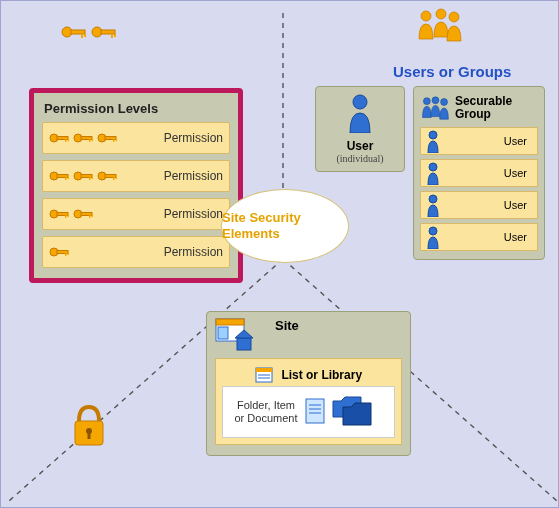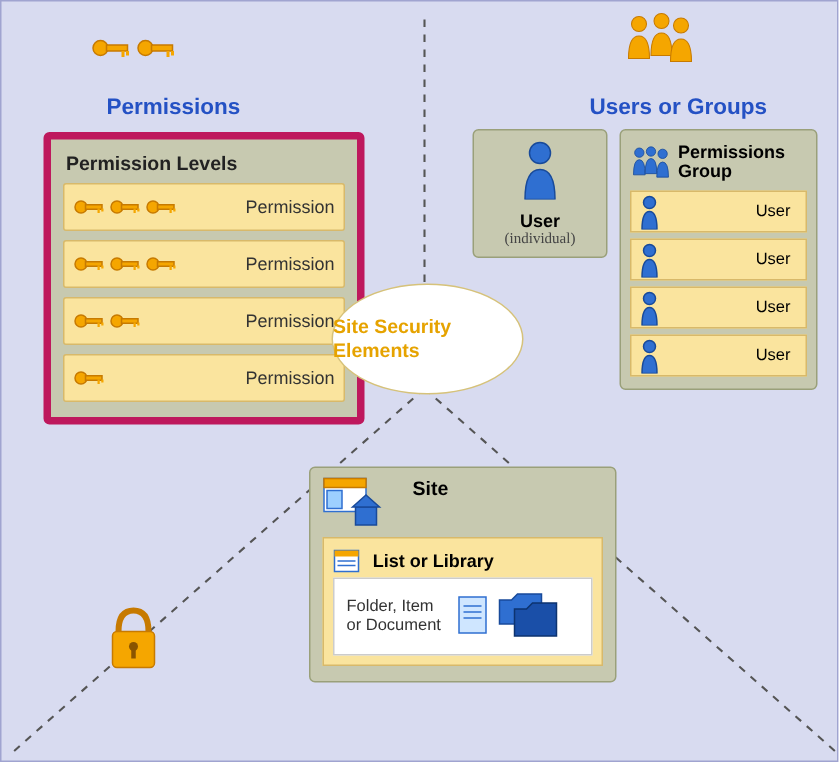--- a/index.html
+++ b/index.html
@@ -89,20 +89,21 @@
     border: 1px solid #9aa07a;
     border-radius: 4px;
     padding: 6px 8px 10px 8px;
   }
   .site-head { display: flex; align-items: flex-start; gap: 20px; margin-bottom: 6px; }
   .site-head .st { font-weight: bold; font-size: 13px; }
   .lib-box {
     background: #fae49e;
     border: 1px solid #d8b96a;
     padding: 6px;
+    text-align: center;
   }
   .lib-box .lt { font-weight: bold; font-size: 12px; margin-left: 4px; margin-bottom: 4px; display:inline-block; }
   .doc-box {
     background: #fff;
     border: 1px solid #ccc;
     padding: 8px;
     display: flex;
     align-items: center;
     gap: 3px;
   }
@@ -161,21 +162,20 @@
         <circle cx="10" cy="9" r="5"></circle>
           <path d="M3 32 Q3 17 10 17 Q17 17 17 32 Z"></path>
         <circle cx="25" cy="7" r="5"></circle>
           <path d="M18 30 Q18 15 25 15 Q32 15 32 30 Z"></path>
         <circle cx="38" cy="10" r="5"></circle>
           <path d="M31 34 Q31 19 38 19 Q45 19 45 34 Z"></path>
       </g>
     </svg>
   </div>
 
-  <div class="section-title" style="left:70px; top:62px;">Permissions</div>
   <div class="section-title" style="left:392px; top:62px;">Users or Groups</div>
 
   <div class="perm-panel">
     <div class="panel-title">Permission Levels</div>
     <div class="perm-row">
       <span class="keys-cell">
         <svg class="key-icon" viewBox="0 0 22 14">
             <circle cx="5" cy="7" r="4" fill="#f5a600" stroke="#c77a00"></circle>
             <rect x="8" y="5.5" width="11" height="3" fill="#f5a600" stroke="#c77a00"></rect>
             <rect x="16" y="8" width="1.5" height="3" fill="#f5a600"></rect>
@@ -263,21 +263,21 @@
       <svg width="36" height="30" viewBox="0 0 36 30">
         <g fill="#2f6fd1" stroke="#184a9a" stroke-width="0.7">
           <circle cx="8" cy="7" r="4"></circle>
             <path d="M3 26 Q3 13 8 13 Q13 13 13 26 Z"></path>
           <circle cx="18" cy="6" r="4"></circle>
             <path d="M13 25 Q13 12 18 12 Q23 12 23 25 Z"></path>
           <circle cx="28" cy="8" r="4"></circle>
             <path d="M23 28 Q23 15 28 15 Q33 15 33 28 Z"></path>
         </g>
       </svg>
-      <div class="g-title">Permissions Group</div>
+      <div class="g-title">Securable Group</div>
     </div>
     <div class="g-row">
       <svg width="16" height="24" viewBox="0 0 16 24">
           <circle cx="8" cy="6" r="4" fill="#2f6fd1" stroke="#184a9a"></circle>
           <path d="M3 24 Q3 12 8 12 Q13 12 13 24 Z" fill="#2f6fd1" stroke="#184a9a"></path>
         </svg>
       <span class="ul">User</span>
     </div>
     <div class="g-row">
       <svg width="16" height="24" viewBox="0 0 16 24">

